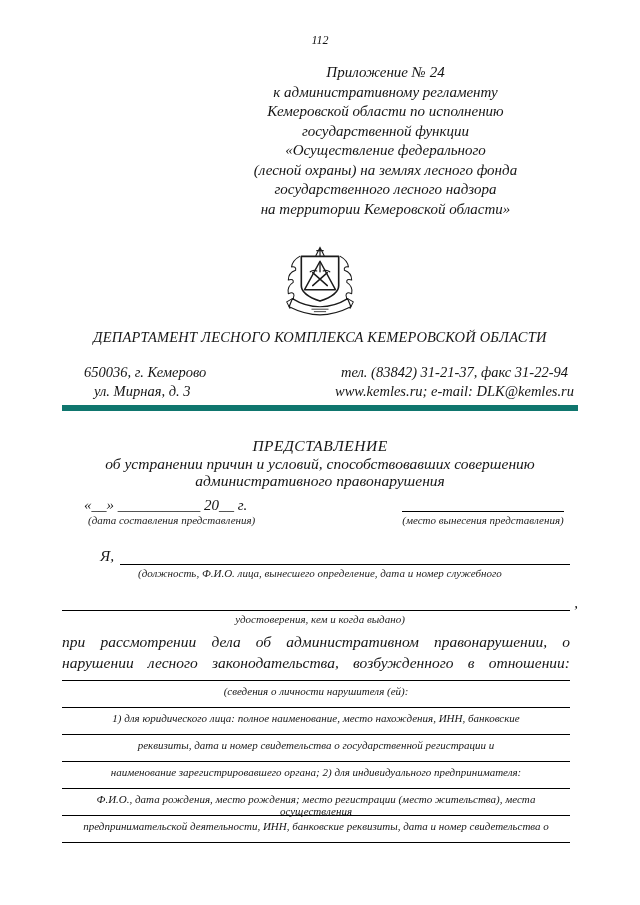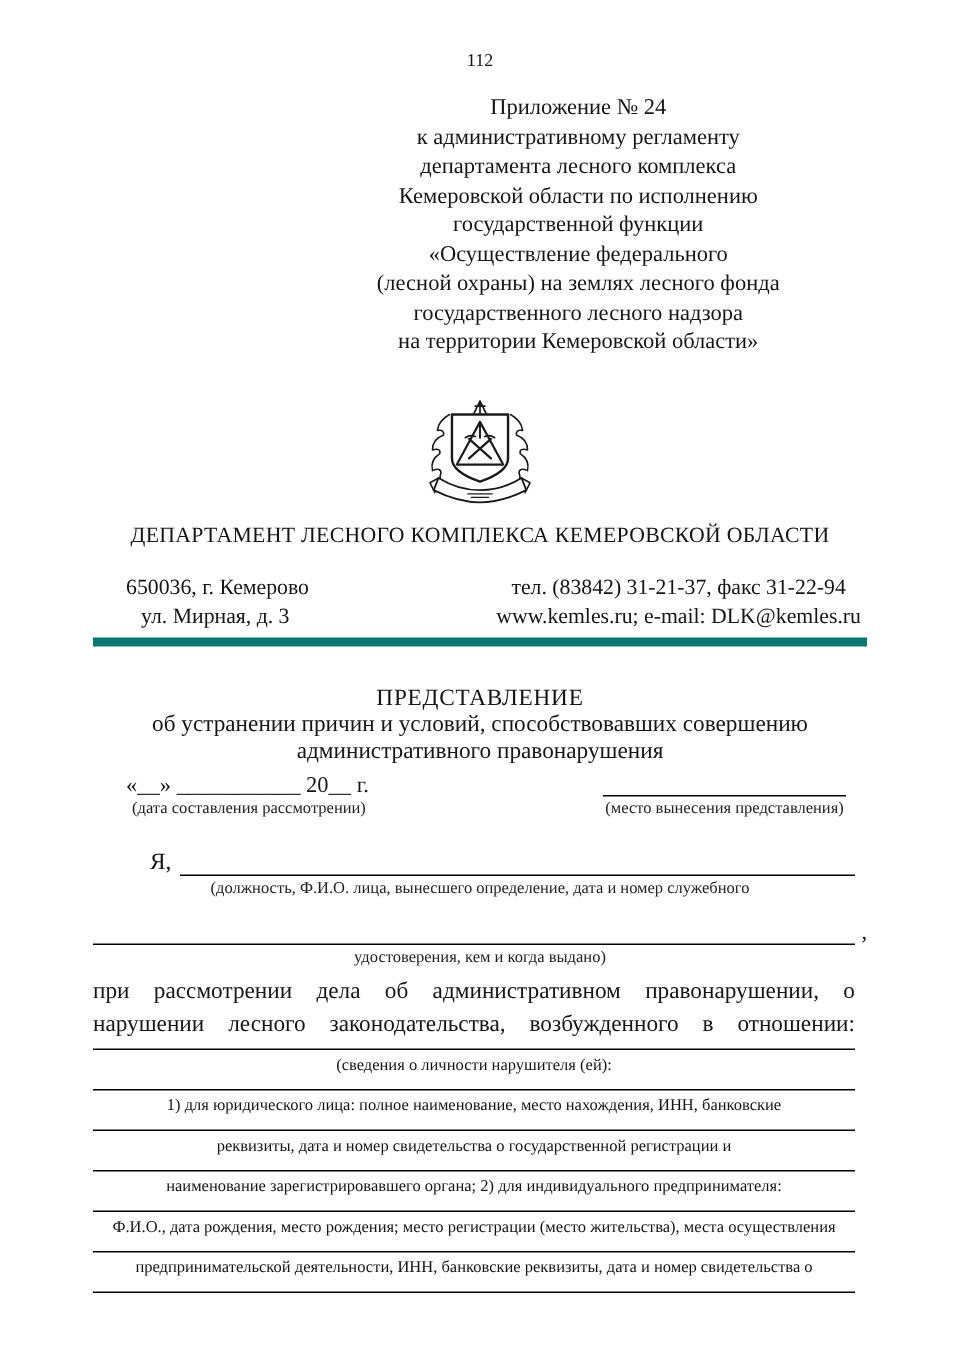--- a/index.html
+++ b/index.html
@@ -1,21 +1,21 @@
 <!DOCTYPE html>
 <html lang="ru"><head>
 <meta charset="utf-8">
 <style>
   html,body{margin:0;padding:0;background:#ffffff;}
   .page{
     width:640px;height:905px;box-sizing:border-box;
     padding:33px 62px 0 62px;
     background:#ffffff;color:#151515;
     font-family:"Liberation Serif","DejaVu Serif",serif;
-    overflow:hidden;position:relative;
+    overflow:hidden;position:relative;font-style:italic;
   }
   .page-number{text-align:center;font-size:12px;line-height:14px;}
   .annex{width:385px;margin:16px 0 0 auto;text-align:center;font-size:15px;line-height:19.5px;}
   .emblem-wrap{text-align:center;margin-top:26px;height:78px;}
   .emblem-wrap svg{display:inline-block;}
   .dept{ text-align:center;font-size:14.5px;margin-top:6px;letter-spacing:0.2px;white-space:nowrap;}
   .addr-row{display:flex;justify-content:space-between;margin-top:17px;font-size:14.5px;line-height:19px;border-bottom:6px solid #0f766e;padding-bottom:4px;}
   .addr-left{padding-left:22px;}
   .addr-left .l2{padding-left:10px;}
   .addr-right{text-align:center;padding-right:4px;}
@@ -42,21 +42,20 @@
 </head>
 <body>
 
 <div class="page">
 
   <div class="page-number">112</div>
 
   <div class="annex">
     <div>Приложение № 24</div>
     <div>к административному регламенту</div>
-    <div>департамента лесного комплекса</div>
     <div>Кемеровской области по исполнению</div>
     <div>государственной функции</div>
     <div>«Осуществление федерального</div>
     <div>(лесной охраны) на землях лесного фонда</div>
     <div>государственного лесного надзора</div>
     <div>на территории Кемеровской области»</div>
   </div>
 
   <div class="emblem-wrap">
     <svg width="96" height="78" viewBox="0 0 100 96" fill="none" stroke="#1b1b1b" stroke-width="2" stroke-linejoin="round" stroke-linecap="round">
@@ -96,21 +95,21 @@
 
   <div class="title-block">
     <div class="title-main">ПРЕДСТАВЛЕНИЕ</div>
     <div>об устранении причин и условий, способствовавших совершению</div>
     <div>административного правонарушения</div>
   </div>
 
   <div class="date-row">
     <div class="date-left">
       <div>«__» ___________ 20__ г.</div>
-      <div class="cap">(дата составления рассмотрении)</div>
+      <div class="cap">(дата составления представления)</div>
     </div>
     <div class="date-right">
       <div class="blank"></div>
       <div class="cap">(место вынесения представления)</div>
     </div>
   </div>
 
   <div class="ya-row">
     <span class="ya-prefix">Я,</span>
     <span class="ya-line"></span>

